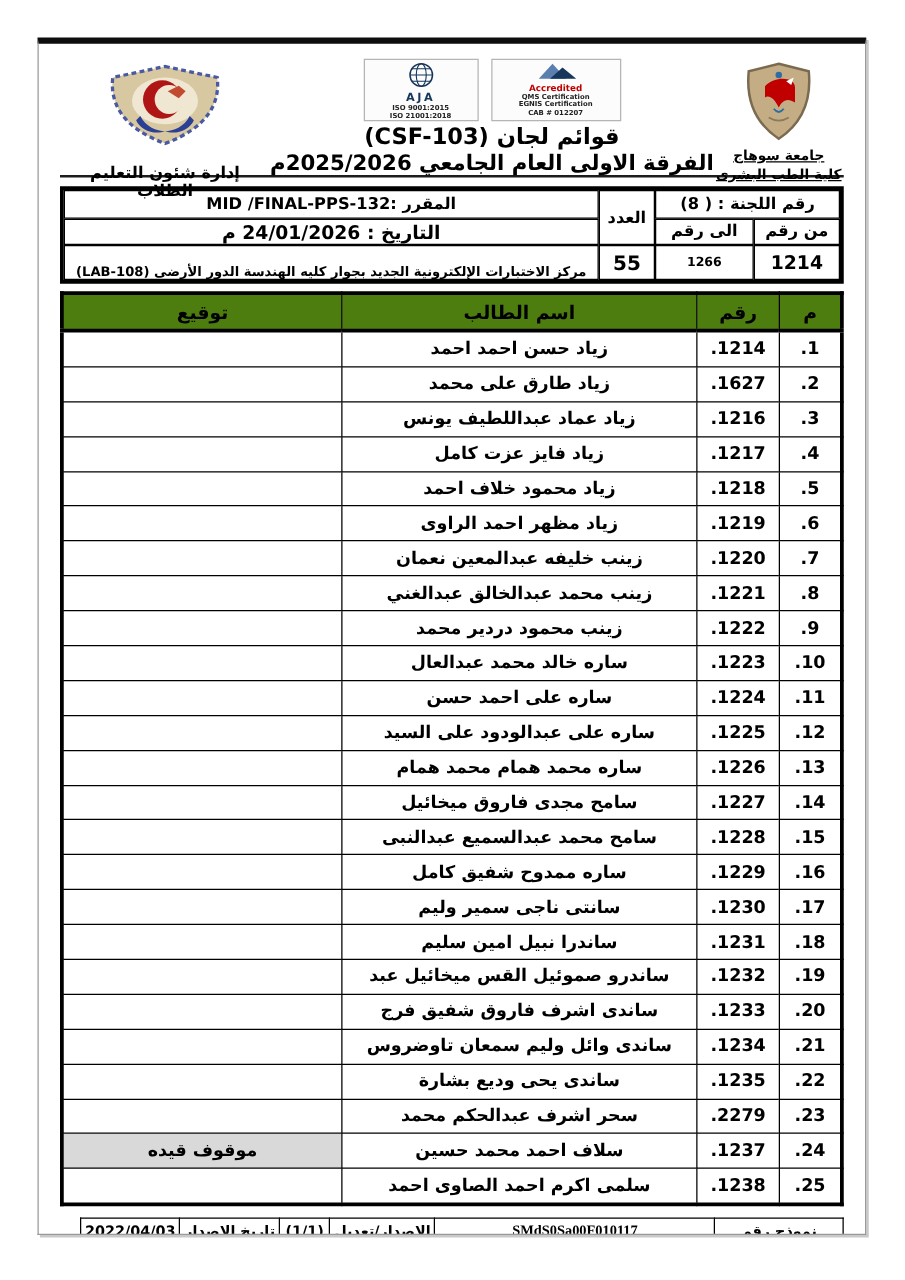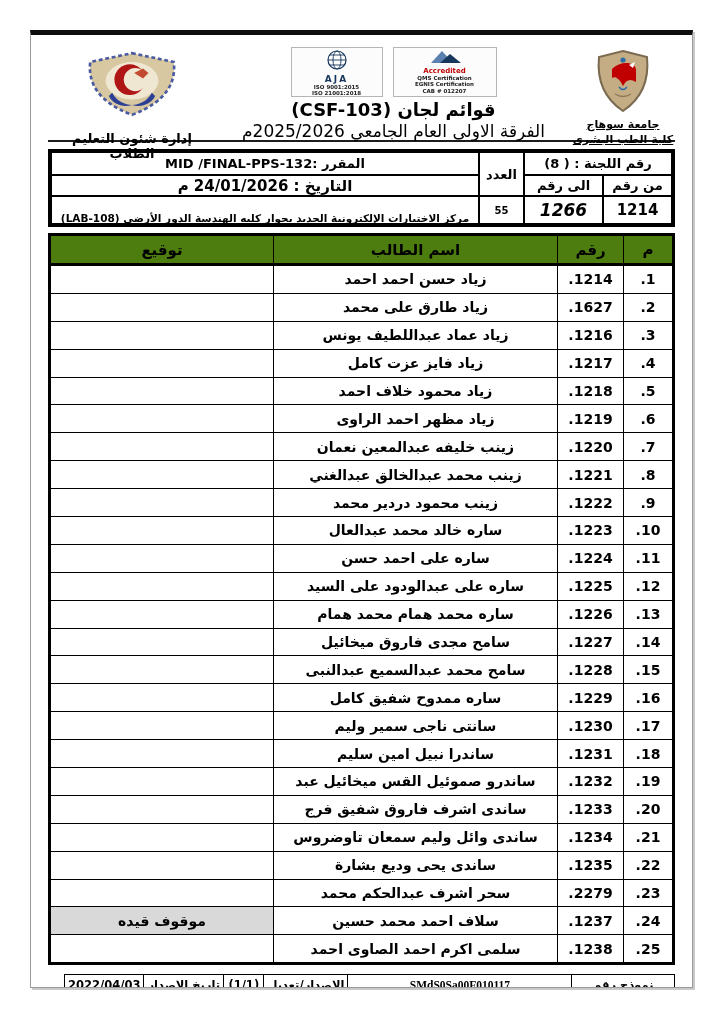--- a/index.html
+++ b/index.html
@@ -17,35 +17,35 @@
   .faculty-block{width:168px;text-align:center;padding-top:8px;}
   .faculty-block .fac-name{font-size:13px;font-weight:bold;margin-top:10px;}
   .badges{display:flex;justify-content:center;align-items:stretch;gap:10px;direction:ltr;}
   .badge{border:1px solid #b5b5b5;background:#fcfcfc;padding:1px 3px;text-align:center;}
   .badge-egac{width:96px;height:46px;}
   .badge-aja{width:84px;height:46px;}
   .badge .tiny{font-size:5.5px;line-height:1.15;color:#222;font-weight:bold;}
   .badge .accr{font-size:7px;font-weight:bold;color:#c00000;line-height:1;}
   .badge .aja-name{font-size:9px;font-weight:bold;color:#16365c;line-height:1;letter-spacing:2px;}
   .title1{font-size:18px;font-weight:bold;margin-top:3px;line-height:1.15;}
-  .title2{font-size:17px;font-weight:normal;line-height:1.25;}
+  .title2{font-size:17px;font-weight:bold;line-height:1.25;}
   .header-rule{border-bottom:2.5px solid #1c1c1c;margin-top:1px;}
   
   .info-grid{
     display:grid;grid-template-columns:69px 79px 45px 1fr;grid-template-rows:23px 21px 28px;
     border:3px solid #000;margin-top:7px;font-weight:bold;background:#fff;
   }
   .ic{border:1px solid #000;display:flex;align-items:center;justify-content:center;font-size:13px;}
   .ic-lajna{grid-column:1/3;grid-row:1;}
   .ic-from-l{grid-column:1;grid-row:2;}
   .ic-to-l{grid-column:2;grid-row:2;}
   .ic-from-v{grid-column:1;grid-row:3;font-size:15px;}
-  .ic-to-v{grid-column:2;grid-row:3;font-size:17px;font-style:italic;}
+  .ic-to-v{grid-column:2;grid-row:3;font-size:10px;}
   .ic-count-l{grid-column:3;grid-row:1/3;}
-  .ic-count-v{grid-column:3;grid-row:3;font-size:10px;}
+  .ic-count-v{grid-column:3;grid-row:3;font-size:16px;}
   .ic-course{grid-column:4;grid-row:1;}
   .ic-date{grid-column:4;grid-row:2;font-size:15px;}
   .ic-venue{grid-column:4;grid-row:3;font-size:10.5px;align-items:flex-start;padding-top:15px;}
   
   table.students{width:100%;border-collapse:collapse;border:3px solid #000;margin-top:6px;table-layout:fixed;}
   table.students th{
     background:#4d7c0f;border:1px solid #000;border-bottom:3px solid #000;
     height:25px;font-size:15px;font-weight:bold;
   }
   table.students td{

